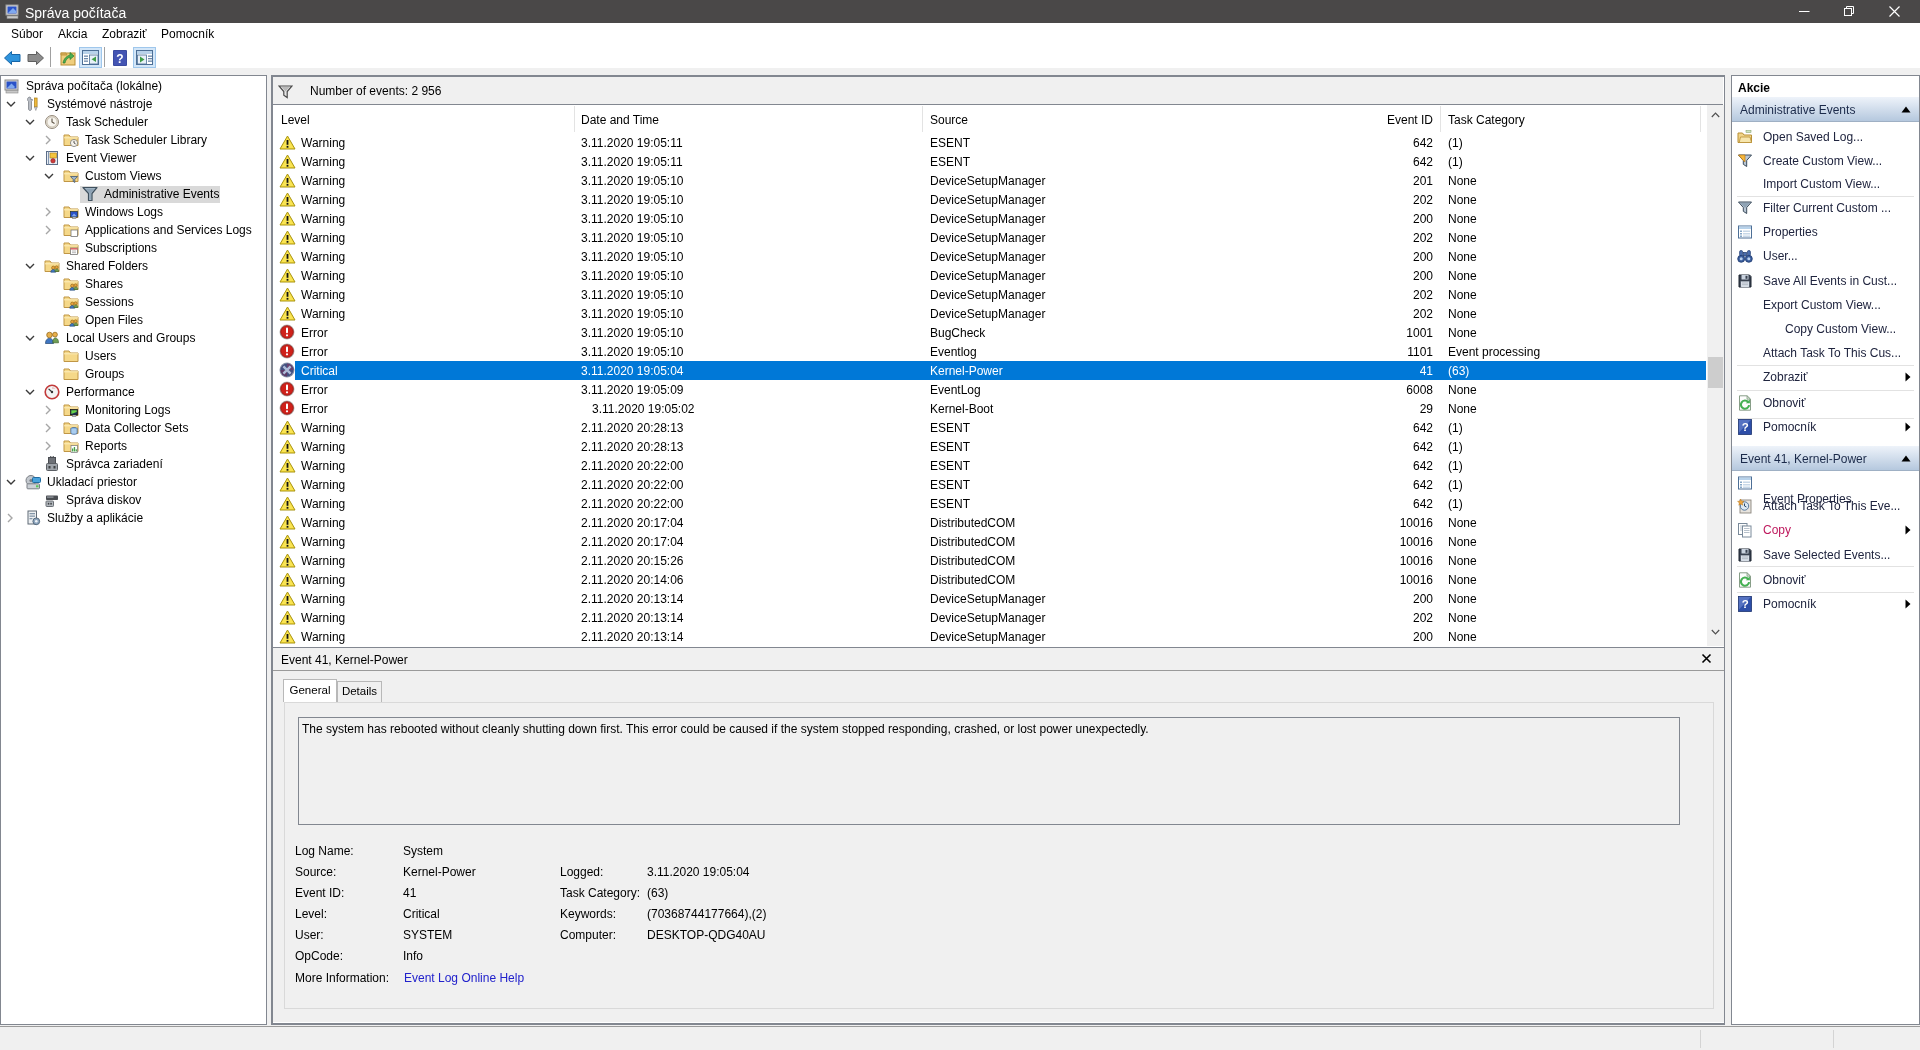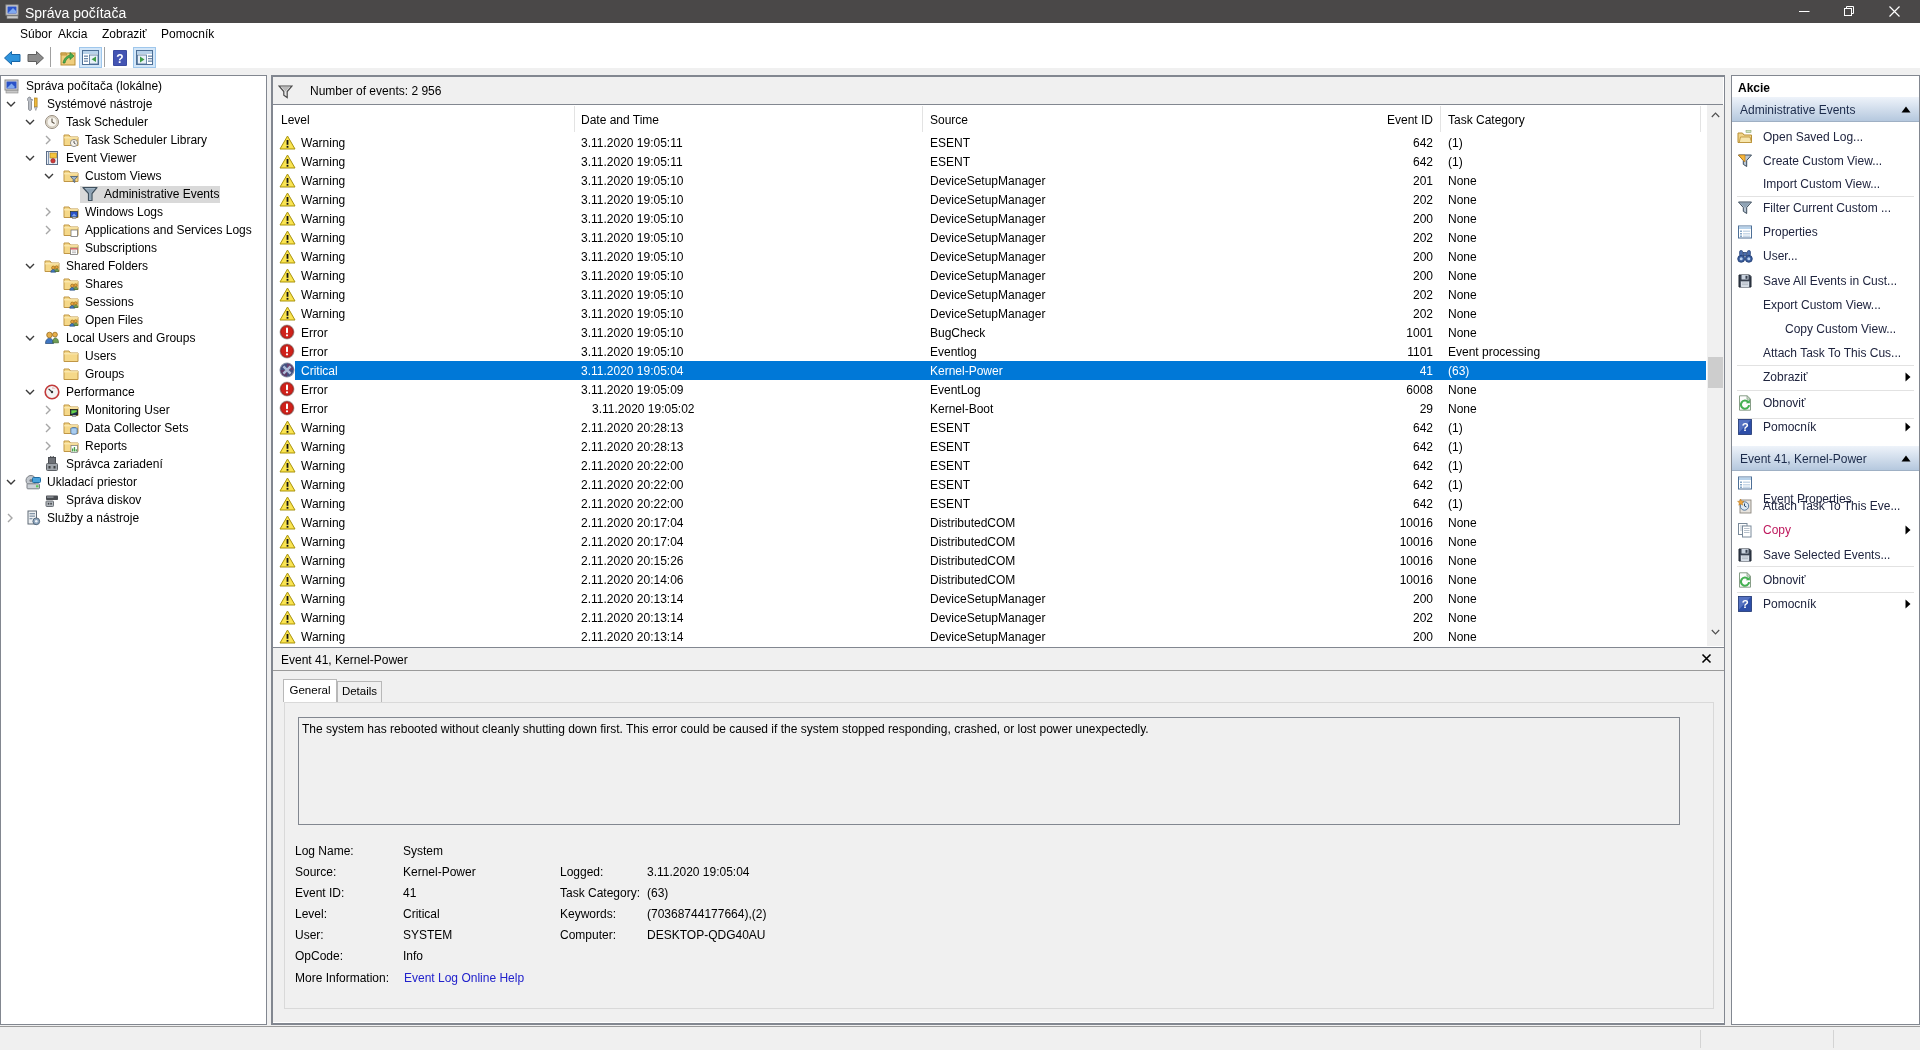--- a/index.html
+++ b/index.html
@@ -17,21 +17,21 @@
 </svg>
 <div class="ab" style="left:25px;top:5px;color:#ffffff;font-size:14px;white-space:nowrap">Správa počítača</div>
 <svg class="ab" style="left:1794px;top:0" width="120" height="23" viewBox="0 0 120 23">
  <line x1="5" y1="11.5" x2="15.5" y2="11.5" stroke="#fff" stroke-width="1"></line>
  <rect x="50.5" y="8.5" width="7" height="7" fill="none" stroke="#fff" stroke-width="1"></rect>
  <path d="M52.5 8.5 L52.5 6.5 L59.5 6.5 L59.5 13.5 L57.5 13.5" fill="none" stroke="#fff" stroke-width="1"></path>
  <path d="M95.5 6.5 L105.5 16.5 M105.5 6.5 L95.5 16.5" stroke="#fff" stroke-width="1.2"></path>
 </svg>
 
 <div class="ab" style="left:0;top:23px;width:1920px;height:21px;background:#ffffff;"></div>
-<div class="ab t12" style="left:20px;top:27px">Súbor</div>
+<div class="ab t12" style="left:11px;top:27px">Súbor</div>
 <div class="ab t12" style="left:58px;top:27px">Akcia</div>
 <div class="ab t12" style="left:102px;top:27px">Zobraziť</div>
 <div class="ab t12" style="left:161px;top:27px">Pomocník</div>
 
 <div class="ab" style="left:0;top:44px;width:1920px;height:24px;background:#ffffff;"></div>
 <svg class="ab" style="left:4px;top:51px" width="17" height="14" viewBox="0 0 17 14">
  <path d="M7.5 0.5 L7.5 3.5 L16 3.5 L16 10.5 L7.5 10.5 L7.5 13.5 L0.5 7 Z" fill="#2e93dc" stroke="#1766a8" stroke-width="1"></path>
 </svg>
 <svg class="ab" style="left:27px;top:51px" width="17" height="14" viewBox="0 0 17 14">
  <path d="M9.5 0.5 L9.5 3.5 L1 3.5 L1 10.5 L9.5 10.5 L9.5 13.5 L16.5 7 Z" fill="#8c8c8c" stroke="#5f5f5f" stroke-width="1"></path>
@@ -229,21 +229,21 @@
 <svg class="ab" style="left:44px;top:405px" width="8" height="10" viewBox="0 0 8 10">
     <path d="M2 1 L6 5 L2 9" stroke="#a6a6a6" stroke-width="1.4" fill="none"></path>
   </svg>
 <svg class="ab" style="left:63px;top:402px" width="16" height="16" viewBox="0 0 16 16">
     <path d="M1 3 L6 3 L7.5 5 L15 5 L15 13.5 L1 13.5 Z" fill="#f5d889" stroke="#c09645" stroke-width="1"></path>
     <path d="M1 5.8 L15 5.8" stroke="#fdeebb" stroke-width="1"></path>
     <rect x="7.5" y="7.5" width="7" height="5.5" fill="#1b2f4e" stroke="#111" stroke-width="0.7"></rect>
     <path d="M8.3 8.3 L13.7 8.3 L13.7 10 L8.3 12 Z" fill="#69d44a"></path>
     <rect x="9.5" y="13" width="3.5" height="1.5" fill="#cfd4da" stroke="#555" stroke-width="0.5"></rect>
   </svg>
-<div class="ab t12" style="left:85px;top:403px">Monitoring User</div>
+<div class="ab t12" style="left:85px;top:403px">Monitoring Logs</div>
 <svg class="ab" style="left:44px;top:423px" width="8" height="10" viewBox="0 0 8 10">
     <path d="M2 1 L6 5 L2 9" stroke="#a6a6a6" stroke-width="1.4" fill="none"></path>
   </svg>
 <svg class="ab" style="left:63px;top:420px" width="16" height="16" viewBox="0 0 16 16">
     <path d="M1 3 L6 3 L7.5 5 L15 5 L15 13.5 L1 13.5 Z" fill="#f5d889" stroke="#c09645" stroke-width="1"></path>
     <path d="M1 5.8 L15 5.8" stroke="#fdeebb" stroke-width="1"></path>
     <ellipse cx="11" cy="8.8" rx="3.2" ry="1.3" fill="#7fb2e8" stroke="#33598c" stroke-width="0.7"></ellipse>
     <path d="M7.8 8.8 L7.8 13 C7.8 13.7 9.2 14.3 11 14.3 C12.8 14.3 14.2 13.7 14.2 13 L14.2 8.8" fill="#a9cdf0" stroke="#33598c" stroke-width="0.7"></path>
   </svg>
 <div class="ab t12" style="left:85px;top:421px">Data Collector Sets</div>
@@ -291,21 +291,21 @@
     <path d="M2 1 L6 5 L2 9" stroke="#a6a6a6" stroke-width="1.4" fill="none"></path>
   </svg>
 <svg class="ab" style="left:25px;top:510px" width="16" height="16" viewBox="0 0 16 16">
     <rect x="3" y="1" width="8.5" height="13" fill="#eef0f2" stroke="#5f6a76"></rect>
     <rect x="4.5" y="3" width="5.5" height="1.3" fill="#8296a8"></rect>
     <rect x="4.5" y="5.5" width="5.5" height="1.3" fill="#8296a8"></rect>
     <rect x="4.5" y="8" width="3" height="1.3" fill="#8296a8"></rect>
     <circle cx="11.3" cy="11.3" r="3.4" fill="#8ea6be" stroke="#44586c" stroke-width="0.8"></circle>
     <circle cx="11.3" cy="11.3" r="1.3" fill="#eef2f6"></circle>
   </svg>
-<div class="ab t12" style="left:47px;top:511px">Služby a nástroje</div>
+<div class="ab t12" style="left:47px;top:511px">Služby a aplikácie</div>
 
 <div class="ab" style="left:271px;top:75px;width:1454px;height:950px;background:#fff;border:1px solid #828790;border-width:2px 1px 2px 2px;"></div>
 <div class="ab" style="left:273px;top:77px;width:1450px;height:28px;background:#f0f0f0;border-bottom:1px solid #828790;"></div>
 <svg class="ab" style="left:278px;top:85px" width="15" height="14" viewBox="0 0 15 14">
     <path d="M1 1 L14 1 L9.2 6.5 L9.2 12.5 L5.8 10.2 L5.8 6.5 Z" fill="#e8e8e8" stroke="#4a4a4a" stroke-width="1.2"></path>
     <path d="M3.5 2 L11.5 2 L7.5 6.5 Z" fill="#b9b9b9"></path>
   </svg>
 <div class="ab t12" style="left:310px;top:84px">Number of events: 2 956</div>
 
 <div class="ab t12" style="left:281px;top:113px">Level</div>

